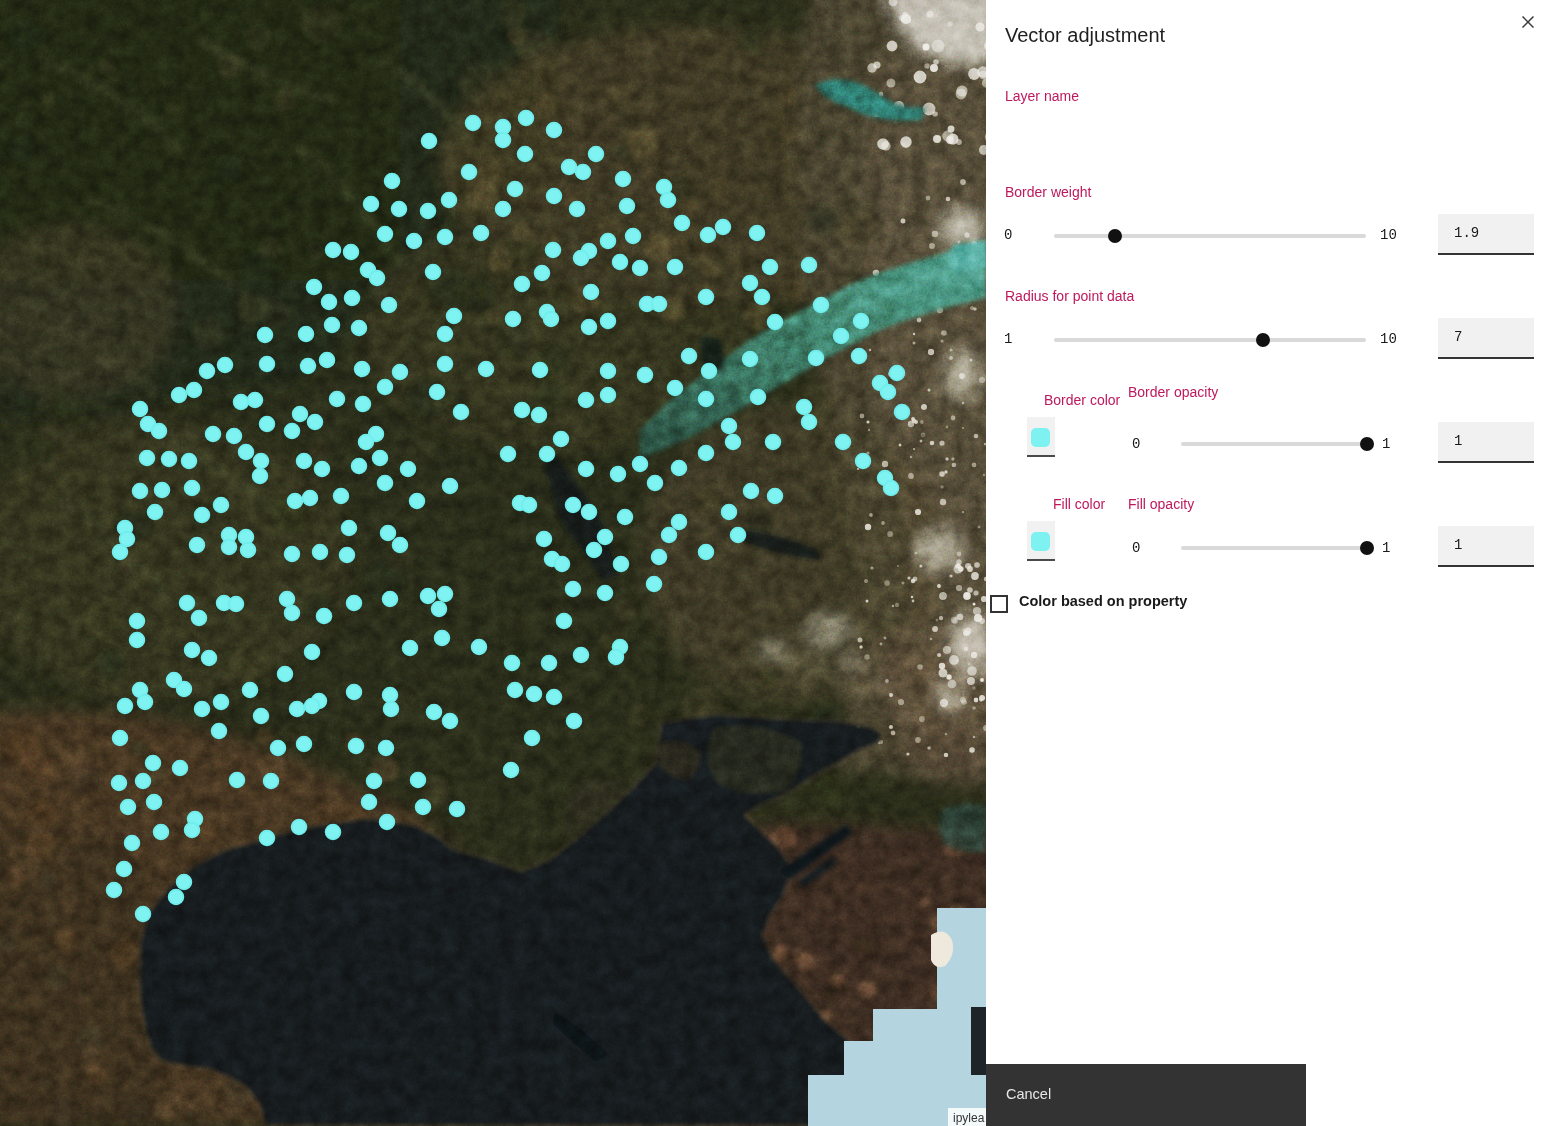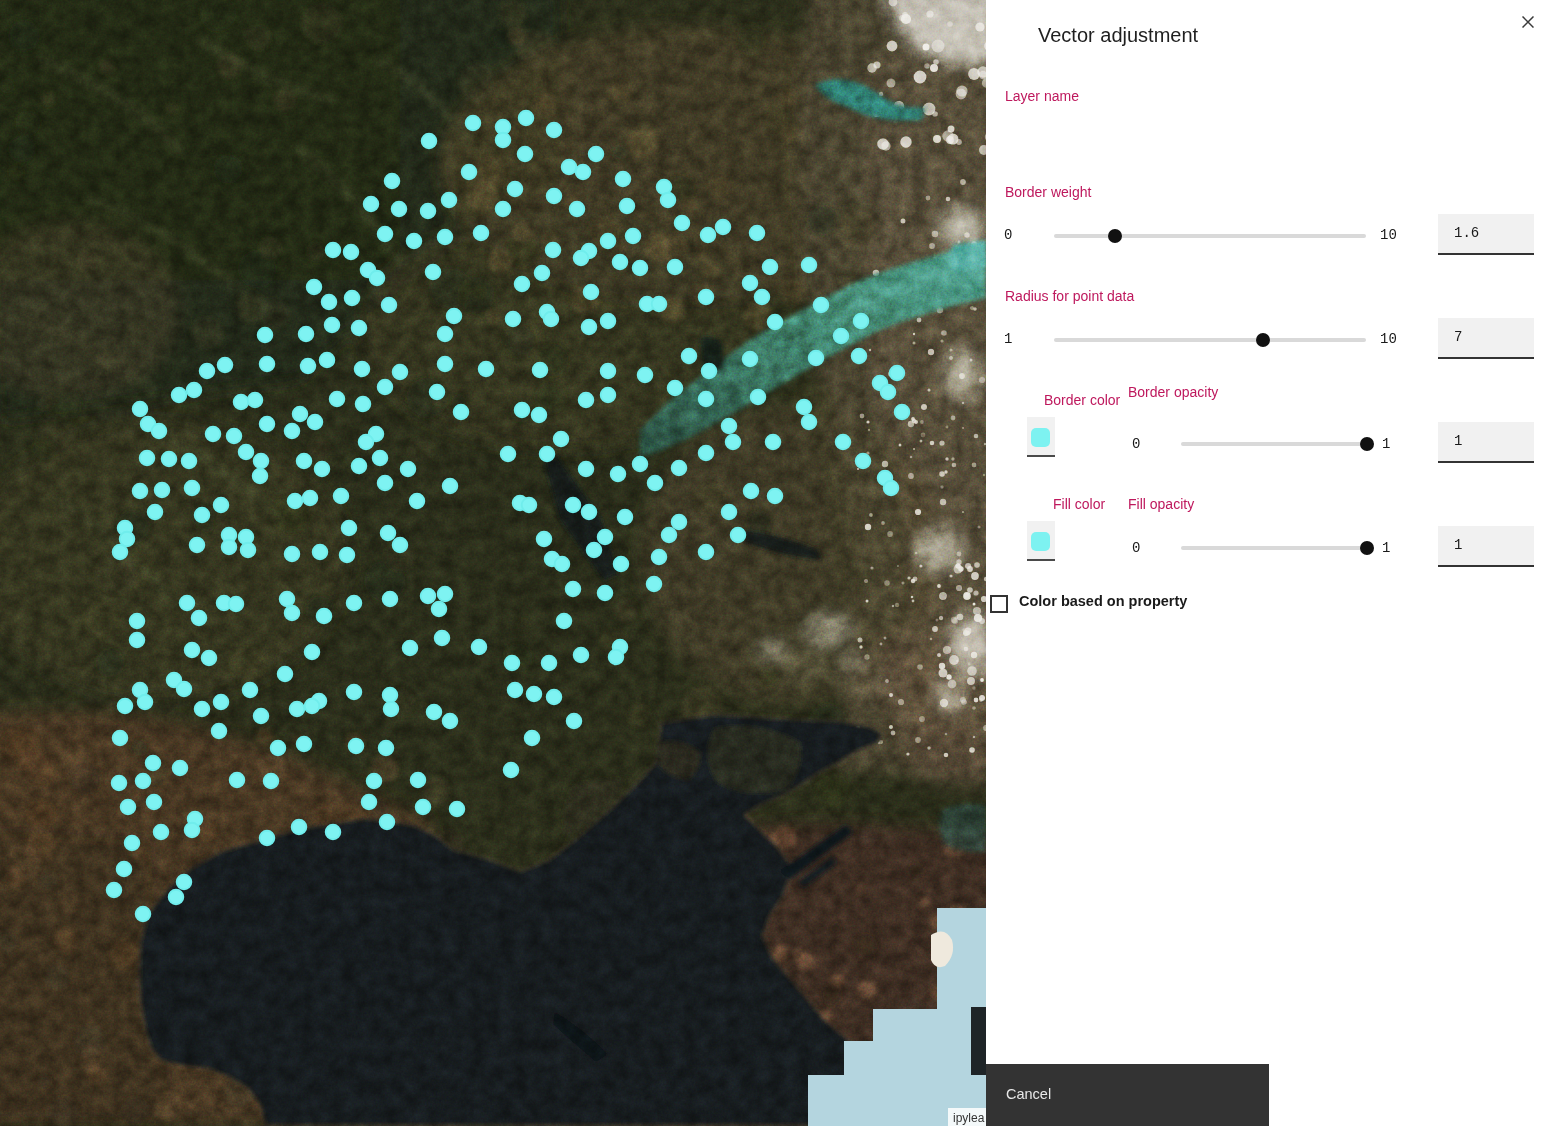--- a/index.html
+++ b/index.html
@@ -864,33 +864,33 @@
         <circle cx="267" cy="838" r="7.3"></circle>
         <circle cx="124" cy="869" r="7.3"></circle>
         <circle cx="114" cy="890" r="7.3"></circle>
         <circle cx="184" cy="882" r="7.3"></circle>
         <circle cx="176" cy="897" r="7.3"></circle>
         <circle cx="143" cy="914" r="7.3"></circle>
         <circle cx="511" cy="770" r="7.3"></circle>
       </g>
 </svg></div>
 <div id="panel">
- <div class="abs" style="left:19px;top:24px;font-size:20px;color:#1f1f1f;margin-left:33px;">Vector adjustment</div>
+ <div class="abs" style="left:19px;top:24px;font-size:20px;color:#1f1f1f;">Vector adjustment</div>
  <svg class="abs" style="left:536px;top:16px;" width="12" height="12" viewBox="0 0 12 12">
       <path d="M0.5,0.5 L11.5,11.5 M11.5,0.5 L0.5,11.5" stroke="#3a3a3a" stroke-width="1.5" fill="none"></path>
     </svg>
  <div class="abs lbl" style="left:19px;top:88px;">Layer name</div>
  <div class="abs lbl" style="left:19px;top:184px;">Border weight</div>
  <div class="abs mono" style="left:18px;top:227px;">0</div>
  <div class="abs track" style="left:68px;top:234px;width:312px;">
       <div class="thumb" style="left:54px;"></div>
     </div>
  <div class="abs mono" style="left:394px;top:227px;">10</div>
  <div class="abs numbox" style="left:452px;top:214px;">
-      <span class="mono">1.6</span>
+      <span class="mono">1.9</span>
     </div>
  <div class="abs lbl" style="left:19px;top:288px;">Radius for point data</div>
  <div class="abs mono" style="left:18px;top:331px;">1</div>
  <div class="abs track" style="left:68px;top:338px;width:312px;">
       <div class="thumb" style="left:202px;"></div>
     </div>
  <div class="abs mono" style="left:394px;top:331px;">10</div>
  <div class="abs numbox" style="left:452px;top:318px;">
       <span class="mono">7</span>
     </div>
@@ -919,15 +919,15 @@
       <div class="thumb" style="left:179px;"></div>
     </div>
  <div class="abs mono" style="left:396px;top:540px;">1</div>
  <div class="abs numbox" style="left:452px;top:526px;">
       <span class="mono">1</span>
     </div>
 
  <div class="abs" style="left:4px;top:595px;width:14px;height:14px;border:2px solid #333;background:#fff;"></div>
  <div class="abs" style="left:33px;top:593px;font-size:14.5px;color:#1a1a1a;font-weight:bold;">Color based on property</div>
 
- <div class="abs" style="left:0;top:1064px;width:283px;height:62px;background:#333333;color:#e8e8e8;font-size:14.5px;">
+ <div class="abs" style="left:0;top:1064px;width:283px;height:62px;background:#333333;color:#e8e8e8;font-size:14.5px;padding-left:37px;">
       <span style="position:absolute;left:20px;top:22px;">Cancel</span>
     </div>
 </div>
 </body></html>

